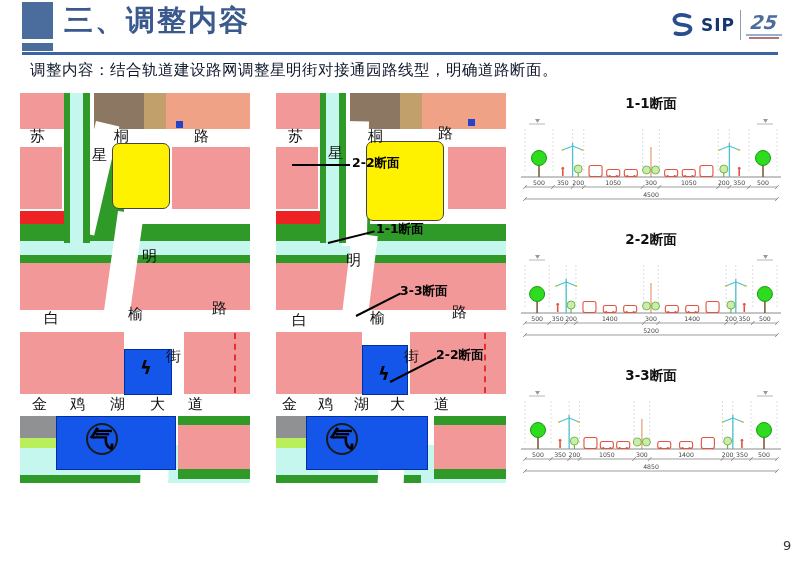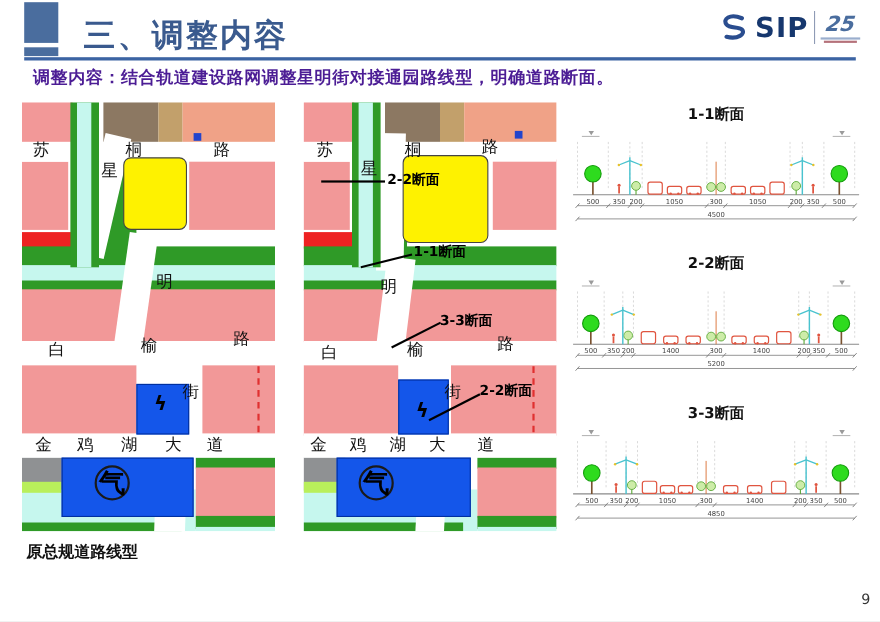--- a/index.html
+++ b/index.html
@@ -4,27 +4,27 @@
 <style>
   html,body{margin:0;padding:0;background:#e8e8e8;}
   .slide{position:relative;width:800px;height:565px;background:#ffffff;overflow:hidden;
          font-family:"DejaVu Sans","Liberation Sans",sans-serif;}
   
   .hdr-sq{position:absolute;left:22px;top:2px;width:31px;height:37px;background:#4a6d9e;}
   .hdr-bar{position:absolute;left:22px;top:43px;width:31px;height:8px;background:#4a6d9e;}
   .hdr-line{position:absolute;left:22px;top:52px;width:756px;height:3px;background:#3c64a3;}
   .title{position:absolute;left:64px;top:1px;font-size:29px;font-weight:bold;color:#3a5a8e;letter-spacing:2px;}
   .logo{position:absolute;right:18px;top:10px;display:flex;align-items:center;gap:5px;}
-  .logo-sip{font-size:25px;font-weight:bold;color:#16376e;letter-spacing:1px;}
+  .logo-sip{font-size:17px;font-weight:bold;color:#16376e;letter-spacing:1px;}
   .logo-div{width:1px;height:30px;background:#8f9bb5;}
   .logo-25wrap{display:flex;flex-direction:column;align-items:center;}
   .logo-25{font-size:19px;font-weight:bold;font-style:italic;color:#4a6d9e;transform:skewX(-8deg);}
   .logo-sub{width:36px;height:2px;background:#9aaecd;margin-top:1px;}
   .logo-sub2{width:30px;height:2px;background:#b5727a;margin-top:1px;}
-  .subtitle{position:absolute;left:30px;top:60px;width:740px;font-size:15.5px;color:#4c1d95;letter-spacing:0.5px;font-weight:bold;}
+  .subtitle{position:absolute;left:30px;top:60px;width:740px;font-size:15.5px;color:#0f172a;letter-spacing:0.5px;}
   
   .map{position:absolute;top:93px;width:230px;height:390px;background:#ffffff;overflow:hidden;}
   #map-left{left:20px;} #map-middle{left:276px;}
   .blk{position:absolute;}
   .pk{background:#f29898}.sal{background:#f0a287}.brn{background:#8c7862}.tan{background:#c2a06b}
   .grn{background:#2f9a27}.cyn{background:#c6f7ee}.redb{background:#ee2222}
   .blu{background:#1456ea;border:1px solid #0030a0;box-sizing:border-box;}
   .gry{background:#8f9193}.lgn{background:#b9ef5b}.rd{background:#ffffff}
   .ylw{background:#fef200;border:1px solid #444;border-radius:7px;box-sizing:border-box;}
   .mk{background:#2244cc}
@@ -42,21 +42,21 @@
   .sec-title{text-align:center;font-weight:bold;font-size:13.5px;color:#111;height:18px;}
   .page-num{position:absolute;left:783px;top:538px;font-size:13px;color:#333;}
 </style>
 </head>
 <body>
 
 <div class="slide">
 
   <div class="hdr-sq"></div>
   <div class="hdr-bar"></div>
-  <h1 class="title" style="margin:12px">三、调整内容</h1>
+  <h1 class="title" style="margin:0">三、调整内容</h1>
 
   <div class="logo">
     <svg width="28" height="26" viewBox="0 0 30 26">
       <path d="M23 4 C11 -1 4 5 8 10 C11 14 20 12 23 15 C27 19 19 25 8 22" stroke="#2a4d8f" stroke-width="4" fill="none" stroke-linecap="round"></path>
     </svg>
     <span class="logo-sip">SIP</span>
     <span class="logo-div"></span>
     <span class="logo-25wrap">
       <span class="logo-25">25</span>
       <span class="logo-sub"></span>
@@ -414,16 +414,15 @@
           <text x="212.63917525773195" y="72" font-size="6.2" fill="#444" text-anchor="middle">200</text>
           <text x="226.9278350515464" y="72" font-size="6.2" fill="#444" text-anchor="middle">350</text>
           <text x="249.01030927835052" y="72" font-size="6.2" fill="#444" text-anchor="middle">500</text>
           <line x1="10" y1="86" x2="262" y2="86" stroke="#777" stroke-width="0.7"></line>
           <line x1="8.2" y1="88" x2="11.8" y2="84" stroke="#777" stroke-width="0.8"></line>
           <line x1="260.2" y1="88" x2="263.8" y2="84" stroke="#777" stroke-width="0.8"></line>
           <text x="136" y="84" font-size="6.2" fill="#444" text-anchor="middle">4850</text>
         </svg></div>
     </div>
 
-  <div class="caption" style="left:24px">原总规道路线型</div>
 
   <div class="page-num">9</div>
 </div>
 
 </body></html>

